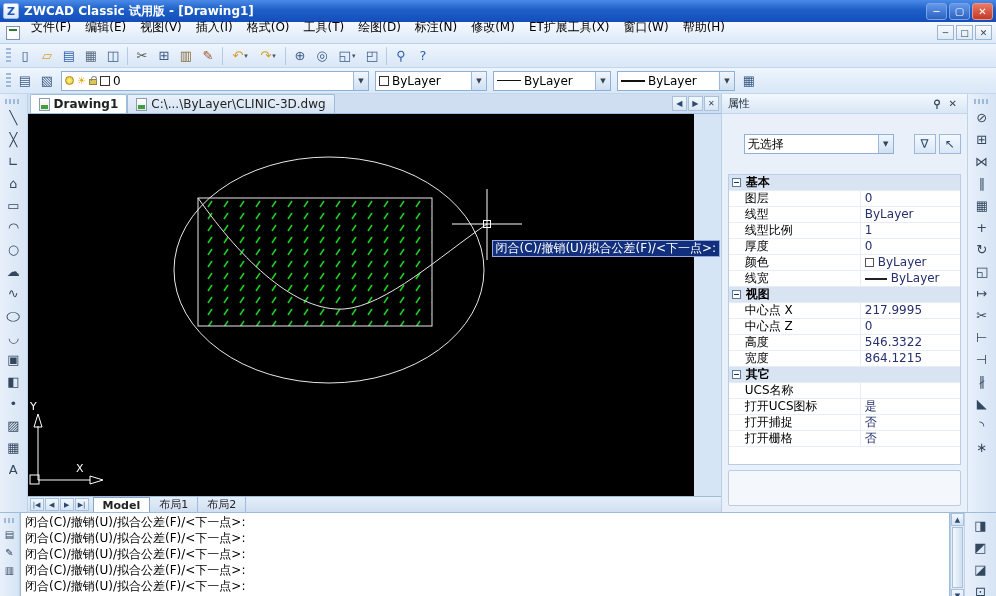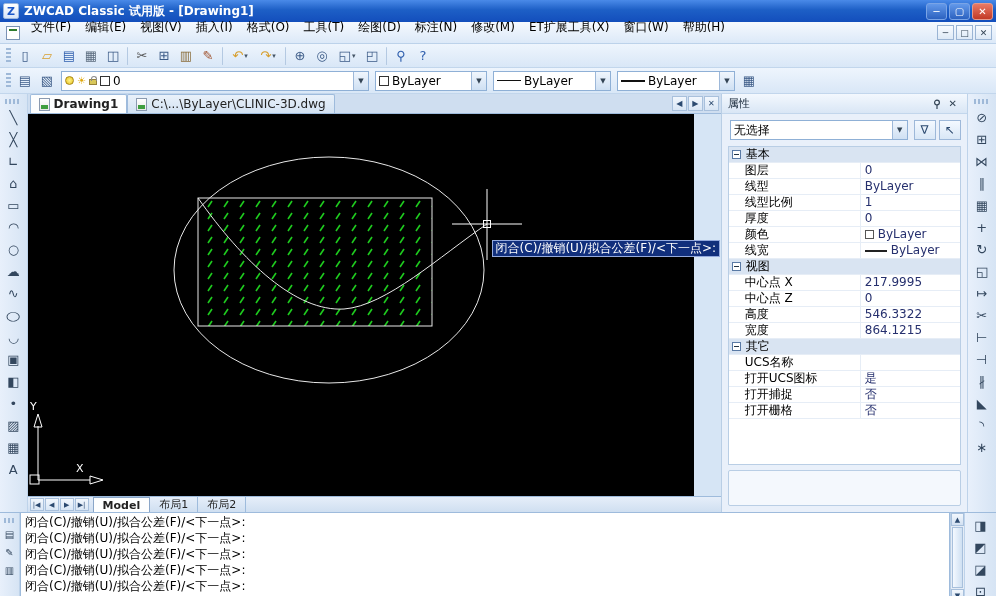--- a/index.html
+++ b/index.html
@@ -82,26 +82,26 @@
 .layout-nav .nav-btn{width:14px;height:13px;font-size:7px}
 .sheet-tab{padding:0 9px;height:15px;line-height:15px;border-right:1px solid #9ebbdc;color:#222;white-space:nowrap}
 .sheet-tab.active{background:#fdfefe;font-weight:bold;border:1px solid #8aa6c8;border-bottom:none}
 
 
 .props{width:268px;background:#e9f0fa;border-left:1px solid #b9cee5;display:flex;flex-direction:column}
 .props-header{height:20px;display:flex;align-items:center;padding:0 6px;background:linear-gradient(#f3f8fe,#d9e6f5);border-bottom:1px solid #c2d6ec;flex:0 0 20px}
 .props-title{font-size:11px;color:#123;flex:1}
 .props-hbtn{width:16px;height:15px;display:flex;align-items:center;justify-content:center;color:#345;font-size:10px;border:1px solid transparent}
 .props-combo-row{display:flex;gap:4px;padding:4px 6px;align-items:center;flex:0 0 28px}
-.props-combo{flex:1;margin:2px}
+.props-combo{flex:1;margin:16px}
 .pbtn{width:22px;height:20px;border:1px solid #9db8d9;background:linear-gradient(#f4f9ff,#d9e7f6);display:flex;align-items:center;justify-content:center;font-size:12px;color:#2c4a70}
 .prop-grid{flex:1;margin:0 6px;background:#fff;border:1px solid #b9cee5;overflow:hidden;font-size:12px}
 .prow{display:flex;height:16px;line-height:15px;border-bottom:1px solid #e6edf6}
 .prow .expander{display:none}
-.prow.section{background:#d9e4f2;font-weight:normal;color:#123}
+.prow.section{background:#d9e4f2;font-weight:bold;color:#123}
 .prow.section .expander{display:inline-block;width:9px;height:9px;border:1px solid #5a7aa5;background:#fff;margin:3px 5px 0 3px;position:relative}
 .prow.section .expander::after{content:"";position:absolute;left:1px;right:1px;top:3px;height:1px;background:#234}
 .plabel{width:132px;padding-left:16px;border-right:1px solid #e6edf6;overflow:hidden;white-space:nowrap;color:#000}
 .prow.section .plabel{width:auto;border-right:none;padding-left:0}
 .pvalue{flex:1;padding-left:4px;display:flex;align-items:center;overflow:hidden;white-space:nowrap;color:#26306e}
 .v-swatch{display:none}
 .prow.color-row .v-swatch{display:inline-block;width:9px;height:9px;background:#fff;border:1px solid #555;margin-right:4px}
 .v-line{display:none}
 .prow.lw-row .v-line{display:inline-block;width:22px;height:0;border-top:2px solid #222;margin-right:4px}
 .props-desc{height:36px;margin:5px 6px 6px;background:#f4f8fd;border:1px solid #b9cee5;border-radius:2px}

